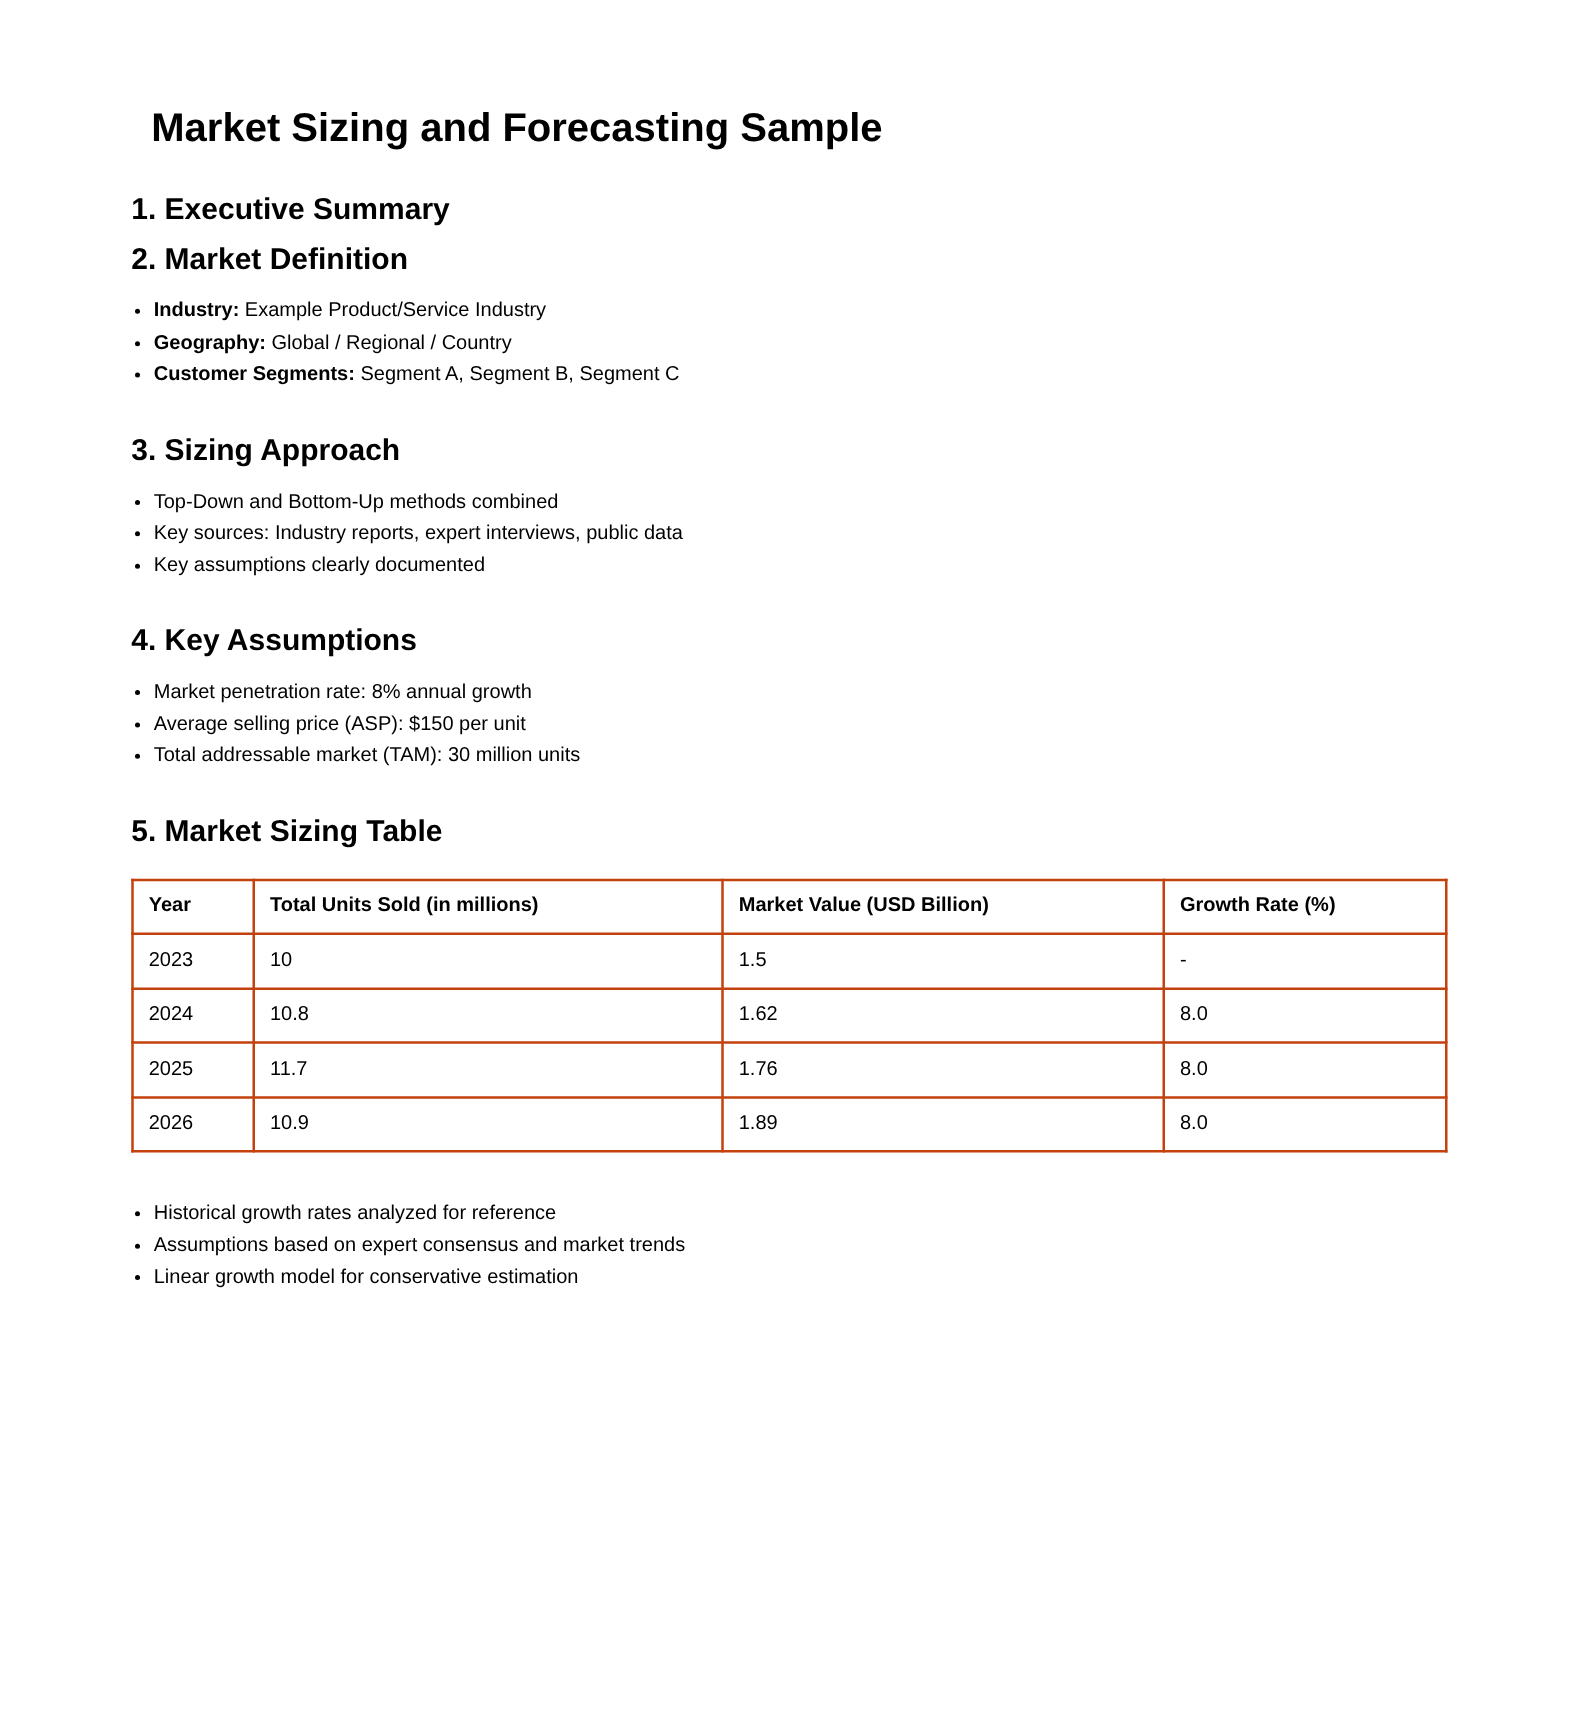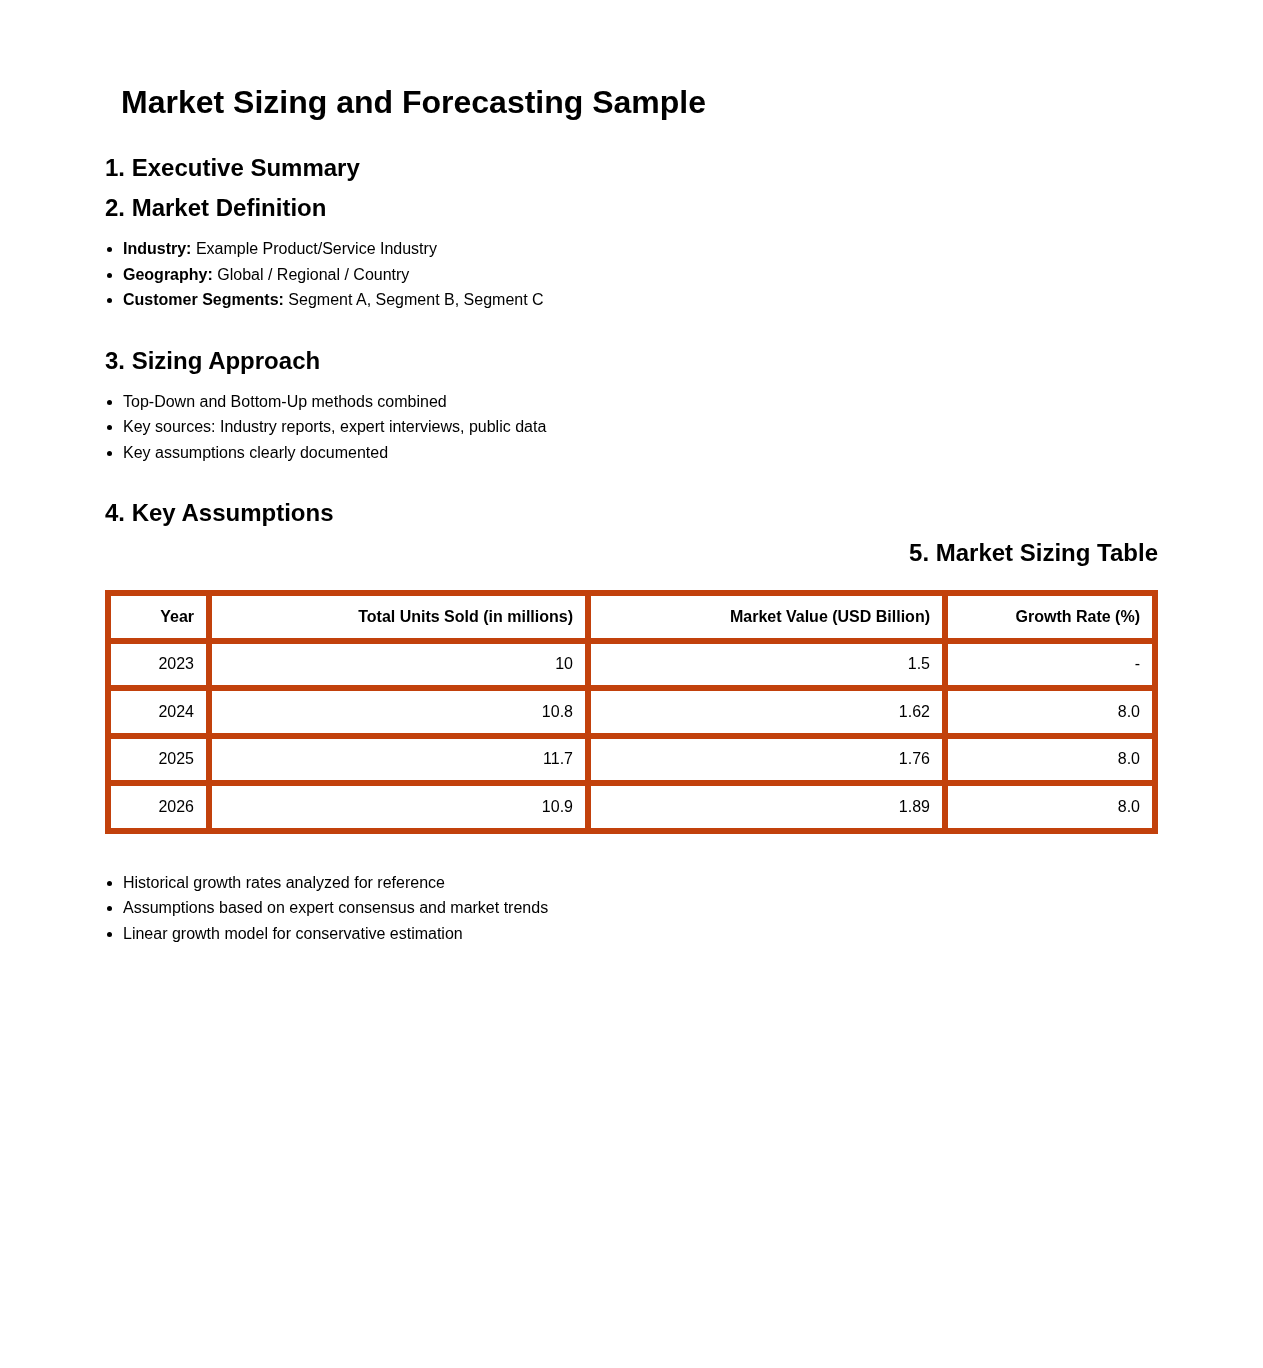--- a/index.html
+++ b/index.html
@@ -24,28 +24,28 @@
       margin: 0 0 36px 0; padding: 0 0 0 18px;
       font-size: 16px; line-height: 25.5px;
     }
     ul.list li { margin: 0; padding: 0; }
     .lbl { font-weight: bold; }
     table.sizing {
       width: 1053px; border-collapse: collapse; margin: 0 0 36px 0;
       font-size: 16px;
     }
     table.sizing th, table.sizing td {
-      border: 6px solid #c2410c; text-align: right;
+      border: 2px solid #c2410c; text-align: left;
       padding: 0 12px; height: 41.5px;
     }
     table.sizing th { font-weight: bold; }
     .c1 { width: 71px; }
     .c2 { width: 349px; }
     .c3 { width: 327px; }
-    .sec5 h2 { margin-bottom: 25px; text-align: right; }
+    .sec5 h2 { margin-bottom: 25px; }
   </style>
 </head>
 <body>
 
 <div class="page">
   <h1>Market Sizing and Forecasting Sample</h1>
 
   <section>
     <h2>1. Executive Summary</h2>
   </section>
@@ -63,20 +63,25 @@
     <h2>3. Sizing Approach</h2>
     <ul class="list">
       <li>Top-Down and Bottom-Up methods combined</li>
       <li>Key sources: Industry reports, expert interviews, public data</li>
       <li>Key assumptions clearly documented</li>
     </ul>
   </section>
 
   <section>
     <h2>4. Key Assumptions</h2>
+    <ul class="list">
+      <li>Market penetration rate: 8% annual growth</li>
+      <li>Average selling price (ASP): $150 per unit</li>
+      <li>Total addressable market (TAM): 30 million units</li>
+    </ul>
   </section>
 
   <section class="sec5">
     <h2>5. Market Sizing Table</h2>
     <table class="sizing">
       <thead>
         <tr>
           <th class="c1">Year</th>
           <th class="c2">Total Units Sold (in millions)</th>
           <th class="c3">Market Value (USD Billion)</th>

